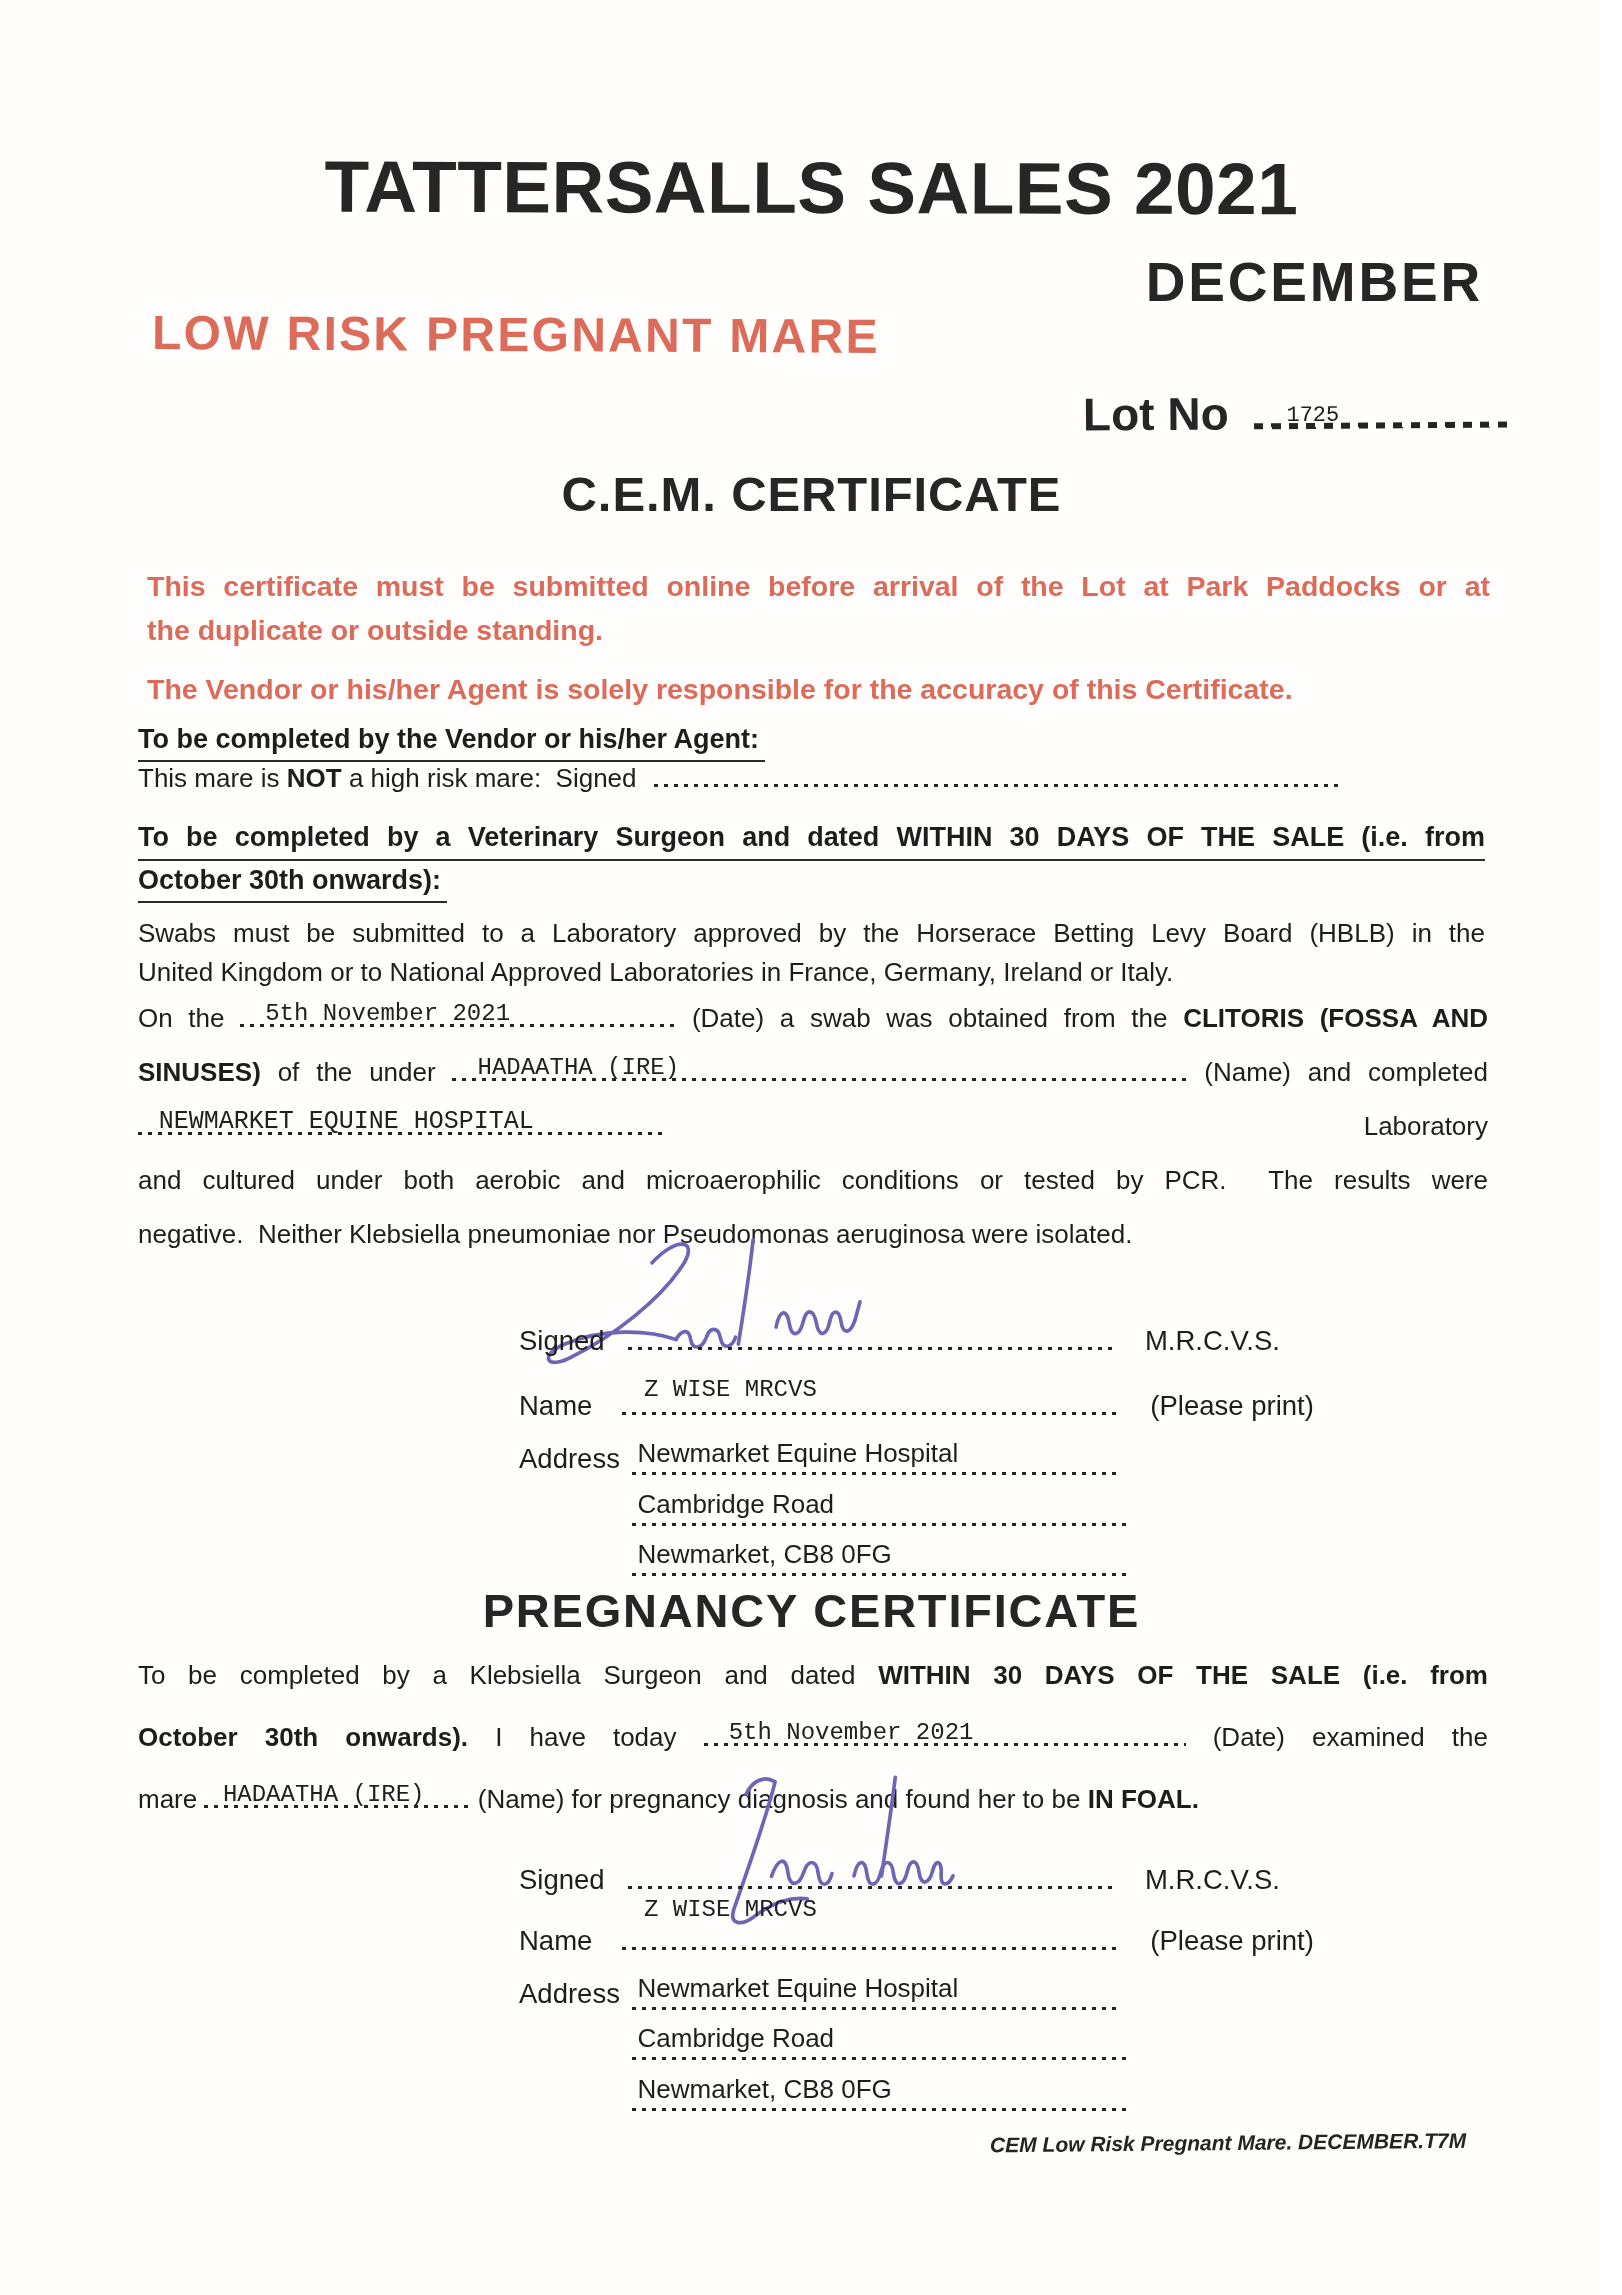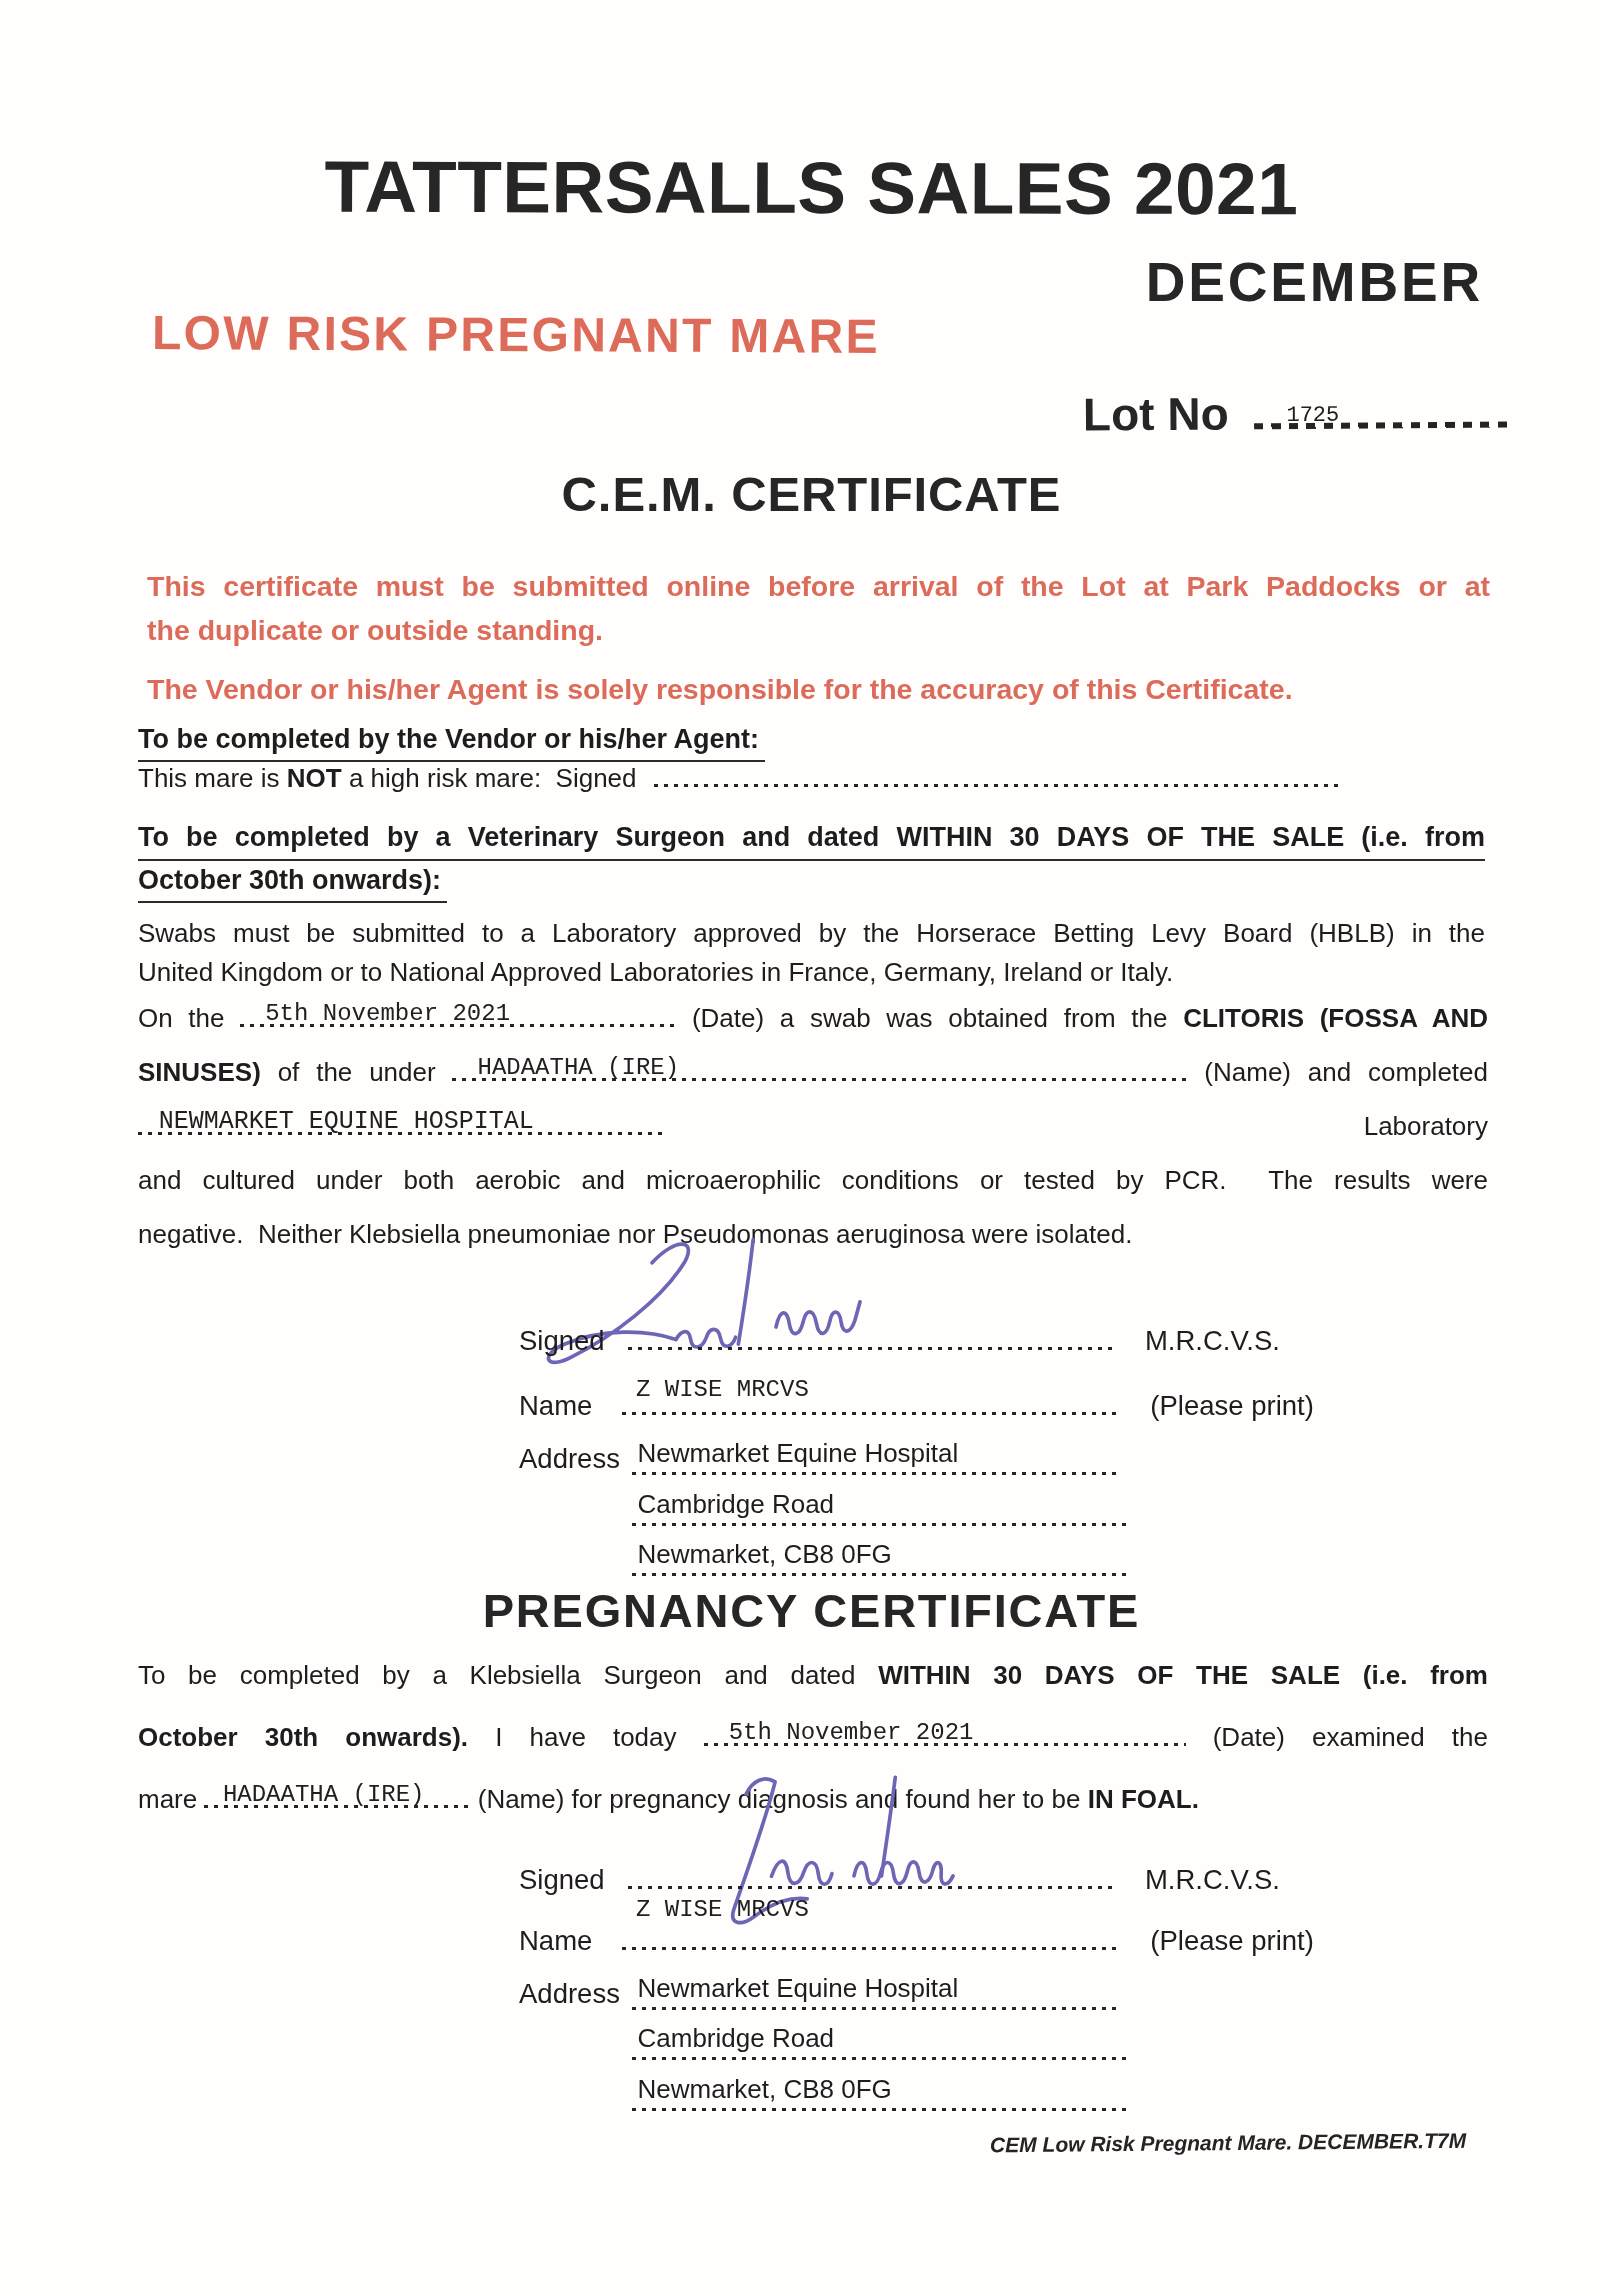--- a/index.html
+++ b/index.html
@@ -30,21 +30,21 @@
   .fill{display:inline-block;position:relative;}
   .fill .val{position:absolute;left:25px;bottom:7.3px;white-space:nowrap;
         font-family:"Liberation Mono","DejaVu Sans Mono",monospace;font-size:24px;color:#202020;}
   .fill .val-big{position:absolute;left:20.7px;bottom:6.4px;white-space:nowrap;
         font-family:"Liberation Mono","DejaVu Sans Mono",monospace;font-size:25px;color:#202020;}
   .lotval{position:absolute;left:32px;bottom:12px;font-family:"Liberation Mono","DejaVu Sans Mono",monospace;
         font-size:22px;font-weight:normal;letter-spacing:0;color:#202020;}
   .sigblock{position:absolute;left:519px;width:964px;font-size:27.5px;}
   .sig-row{position:absolute;left:0;white-space:nowrap;}
   .typedname{position:absolute;font-family:"Liberation Mono","DejaVu Sans Mono",monospace;
-        font-size:24px;white-space:nowrap;color:#202020;}
+        font-size:24px;white-space:nowrap;color:#202020;margin-left:8px;}
   .addr-row{position:absolute;}
   .addr-val{display:block;font-size:26px;margin:0 0 2.8px 5.5px;white-space:nowrap;}
   .addrlabel{position:absolute;font-size:27.5px;}
   .footer{font-size:21px;font-weight:bold;font-style:italic;color:#242424;transform:rotate(-0.55deg);white-space:nowrap;}
   .sigsvg{position:absolute;pointer-events:none;}
 </style>
 </head>
 <body>
 
 <div class="page">

